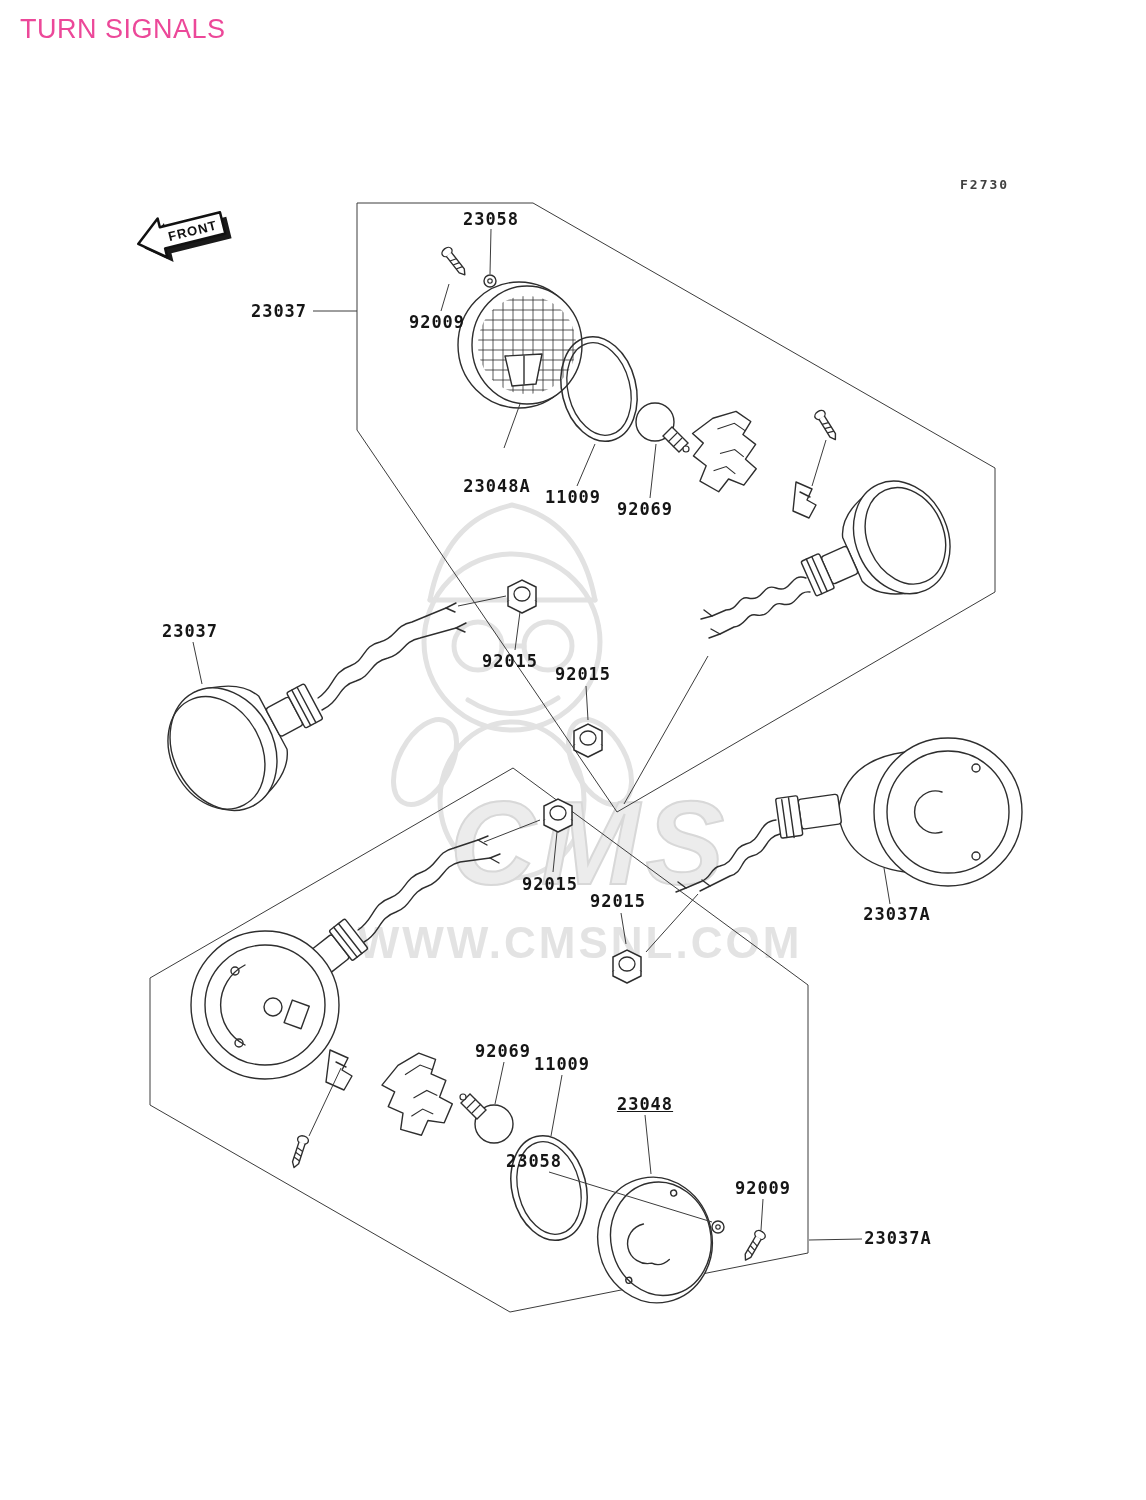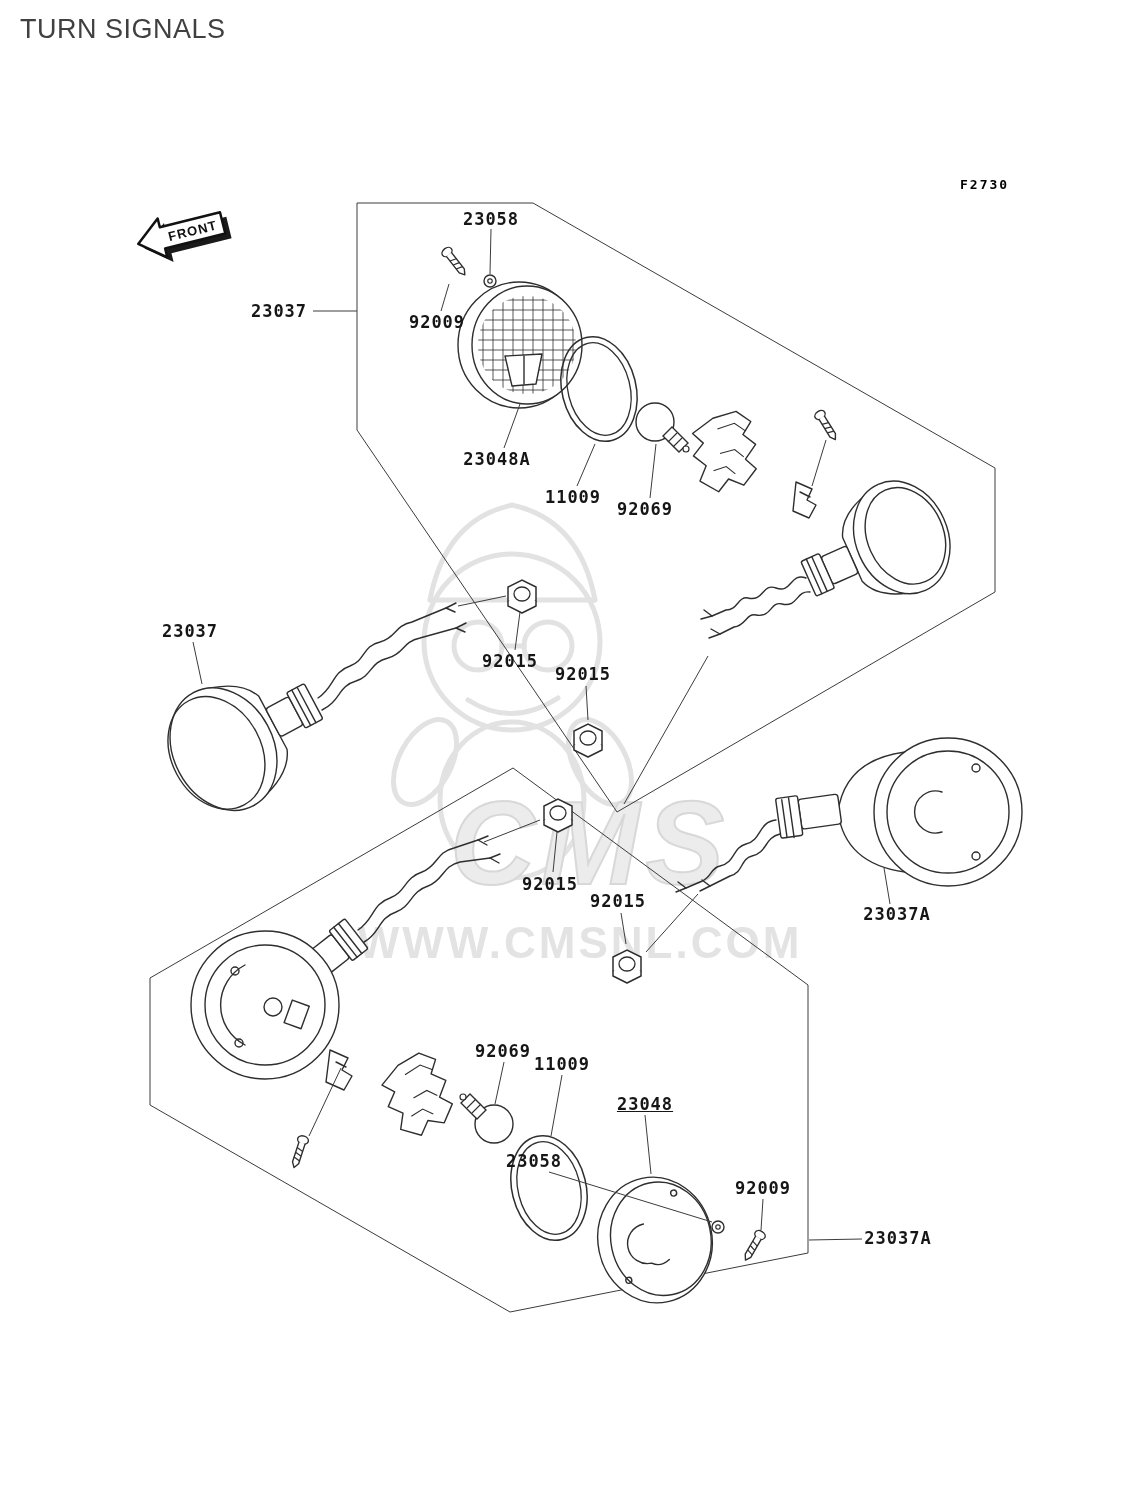--- a/index.html
+++ b/index.html
@@ -1,21 +1,21 @@
 <!DOCTYPE html>
 <html><head>
 <meta charset="utf-8">
 <style>
   * { margin:0; padding:0; box-sizing:border-box; }
   html,body { background:#ffffff; }
   .page { position:relative; width:1146px; height:1500px; background:#fff; overflow:hidden;
           font-family:"Liberation Sans", sans-serif; }
-  .page-title { position:absolute; left:20px; top:14px; font-size:27px; color:#404040; letter-spacing:.5px; }
+  .page-title { position:absolute; left:20px; top:14px; font-size:27px; color:#ec4899; letter-spacing:.5px; }
   .figure-code { position:absolute; left:960px; top:177px; font-family:"DejaVu Sans Mono", monospace;
-                 font-size:13px; font-weight:bold; letter-spacing:2px; color:#000000; }
+                 font-size:13px; font-weight:bold; letter-spacing:2px; color:#404040; }
   .diagram-svg { position:absolute; left:0; top:0; display:block; }
   .labels-layer { position:absolute; left:0; top:0; width:1146px; height:1456px; }
   .part-label { position:absolute; transform:translate(-50%,-50%); font-family:"DejaVu Sans Mono", monospace;
                 font-weight:bold; font-size:17px; letter-spacing:1px; color:#161616; white-space:nowrap; cursor:pointer; }
   .footer { position:absolute; left:0; top:1438px; width:100%; text-align:center; color:#d10000;
             font-size:35px; cursor:pointer; }
   svg .s    { stroke:#2e2e2e; stroke-width:1.4; fill:none;  stroke-linecap:round; stroke-linejoin:round; }
   svg .sf   { stroke:#2e2e2e; stroke-width:1.4; fill:#ffffff; stroke-linejoin:round; }
   svg .thin { stroke:#3c3c3c; stroke-width:1; fill:none; }
   svg .grid { stroke:#2e2e2e; stroke-width:.8; fill:none; }
@@ -299,21 +299,21 @@
       <polygon points="-36,6 -11,-14 -11,-5 51,-5 51,17 -11,17 -11,26" fill="#1a1a1a"></polygon>
       <polygon points="-41,0 -16,-20 -16,-11 46,-11 46,11 -16,11 -16,20" fill="#ffffff" stroke="#111111" stroke-width="2.5" stroke-linejoin="round"></polygon>
       <text class="front-label" x="15" y="5" text-anchor="middle">FRONT</text>
     </g>
   </svg>
 
   <div class="labels-layer">
       <span class="part-label" style="left: 491px; top: 219px;">23058</span>
       <span class="part-label" style="left: 437px; top: 322px;">92009</span>
       <span class="part-label" style="left: 279px; top: 311px;">23037</span>
-      <span class="part-label" style="left: 497px; top: 459px; text-align: right;">23048A</span>
+      <span class="part-label" style="left: 497px; top: 486px; text-align: right;">23048A</span>
       <span class="part-label" style="left: 573px; top: 497px;">11009</span>
       <span class="part-label" style="left: 645px; top: 509px;">92069</span>
       <span class="part-label" style="left: 190px; top: 631px;">23037</span>
       <span class="part-label" style="left: 510px; top: 661px;">92015</span>
       <span class="part-label" style="left: 583px; top: 674px;">92015</span>
       <span class="part-label" style="left: 550px; top: 884px;">92015</span>
       <span class="part-label" style="left: 618px; top: 901px;">92015</span>
       <span class="part-label" style="left: 897px; top: 914px;">23037A</span>
       <span class="part-label" style="left: 503px; top: 1051px;">92069</span>
       <span class="part-label" style="left: 562px; top: 1064px;">11009</span>

